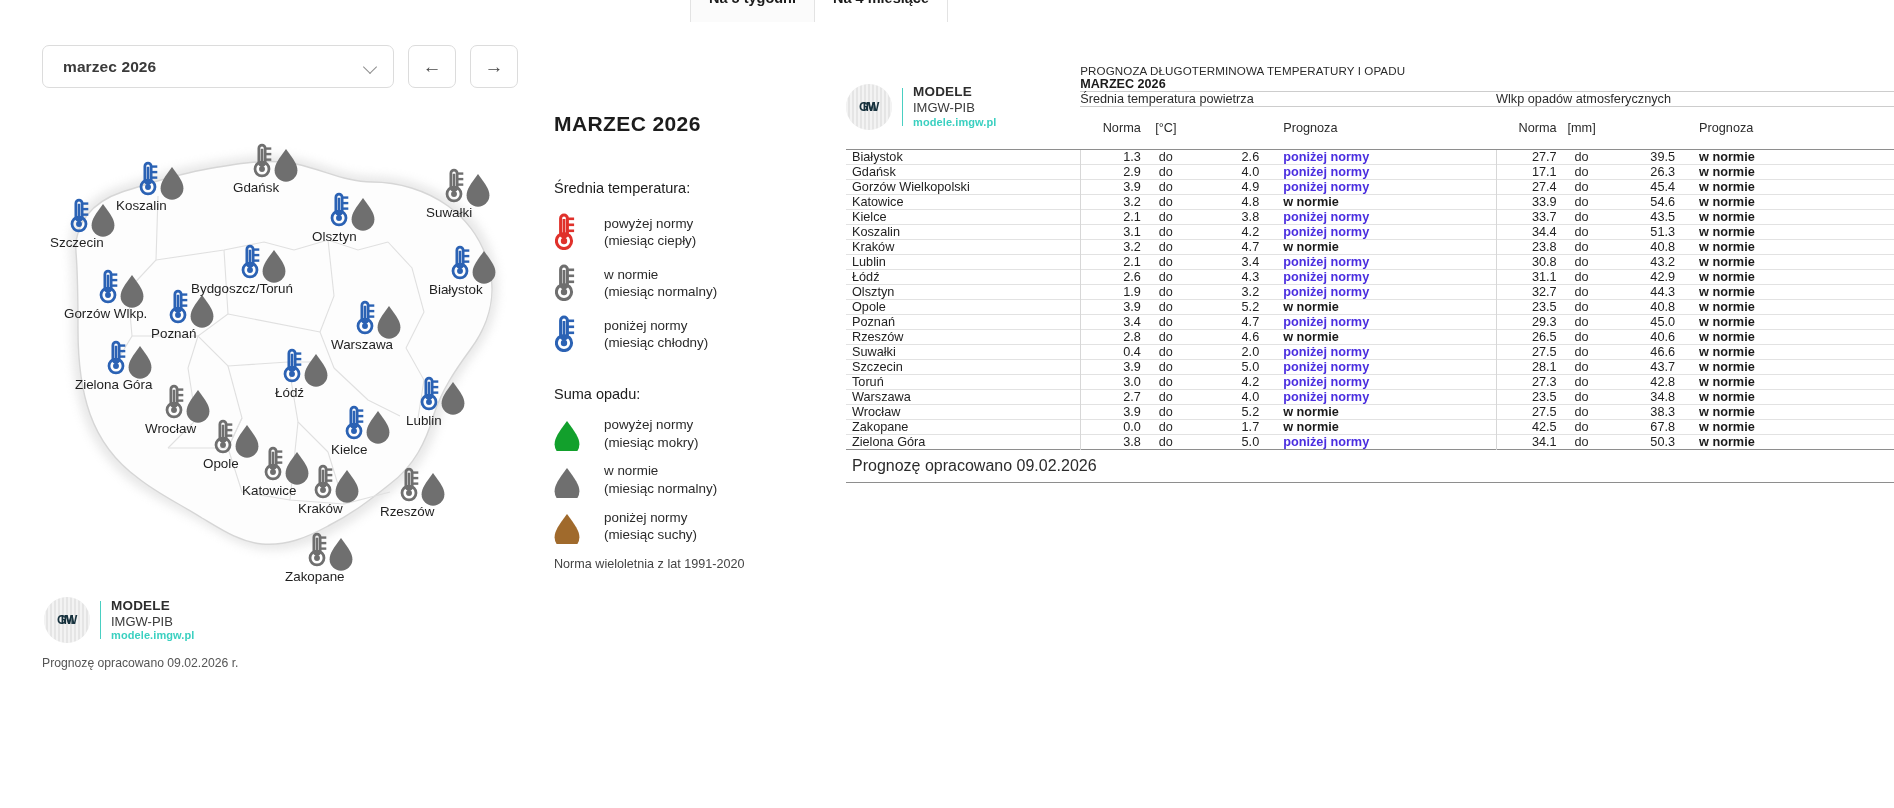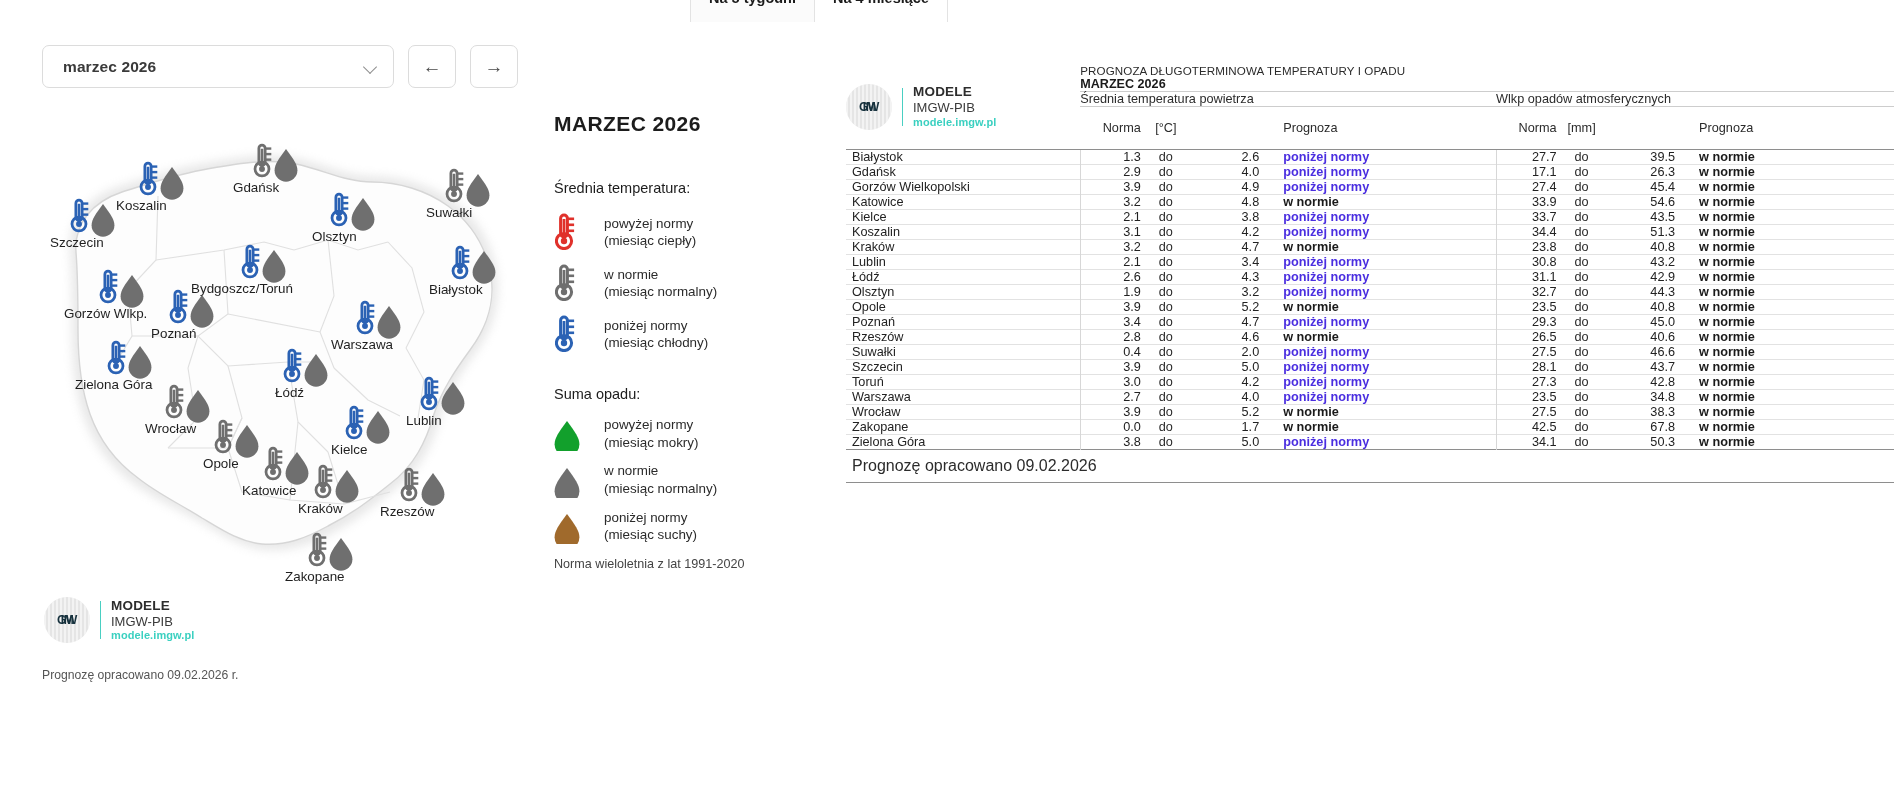--- a/index.html
+++ b/index.html
@@ -71,21 +71,21 @@
     display: flex; align-items: center; justify-content: center;
     font-size: 19px; color: #474747;
     line-height: 1;
   }
 
   
   .map-panel { position: absolute; left: 0; top: 100px; width: 510px; height: 500px; }
   .map-svg { position: absolute; left: 0; top: 0; }
 
   .map-footnote {
-    position: absolute; left: 14px; top: 568px;
+    position: absolute; left: 14px; top: 556px;
     font-size: 12.2px; color: #555;
   }
 
   
   .imgw-badge {
     position: absolute; left: 16px; top: 497px;
     display: flex; align-items: center; gap: 10px;
   }
   .imgw-mark {
     width: 46px; height: 46px; border-radius: 50%;

